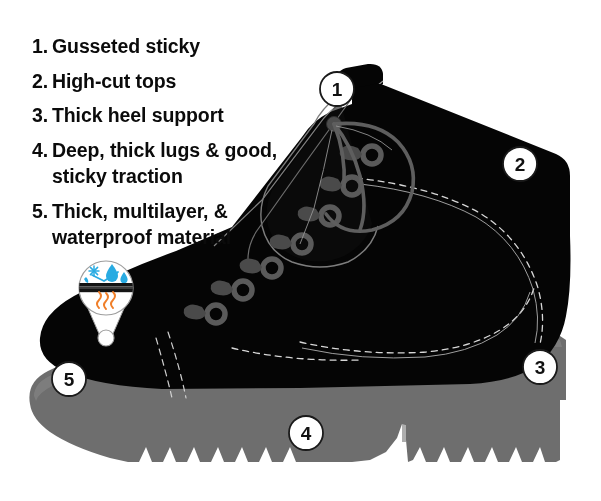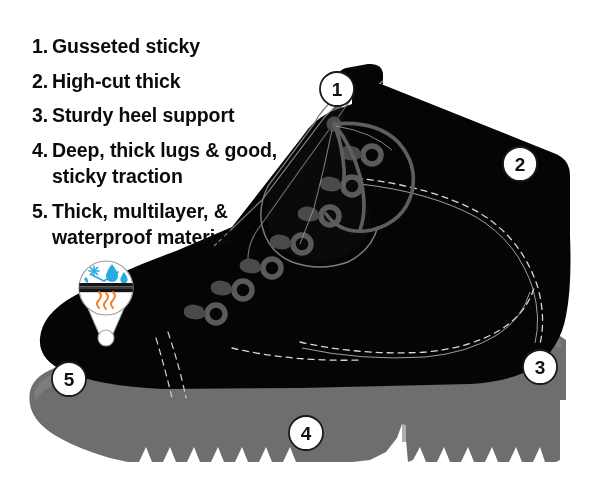--- a/index.html
+++ b/index.html
@@ -271,25 +271,25 @@
     </g>
   </svg>
 
   <ul class="feature-list">
     <li class="feature-item">
       <span class="feature-num">1.</span>
       <span class="feature-text">Gusseted sticky</span>
     </li>
     <li class="feature-item">
       <span class="feature-num">2.</span>
-      <span class="feature-text">High-cut thick</span>
+      <span class="feature-text">High-cut tops</span>
     </li>
     <li class="feature-item">
       <span class="feature-num">3.</span>
-      <span class="feature-text">Sturdy heel support</span>
+      <span class="feature-text">Thick heel support</span>
     </li>
     <li class="feature-item">
       <span class="feature-num">4.</span>
       <span class="feature-text">Deep, thick lugs &amp; good, sticky traction</span>
     </li>
     <li class="feature-item">
       <span class="feature-num">5.</span>
       <span class="feature-text">Thick, multilayer, &amp; waterproof material</span>
     </li>
   </ul>

